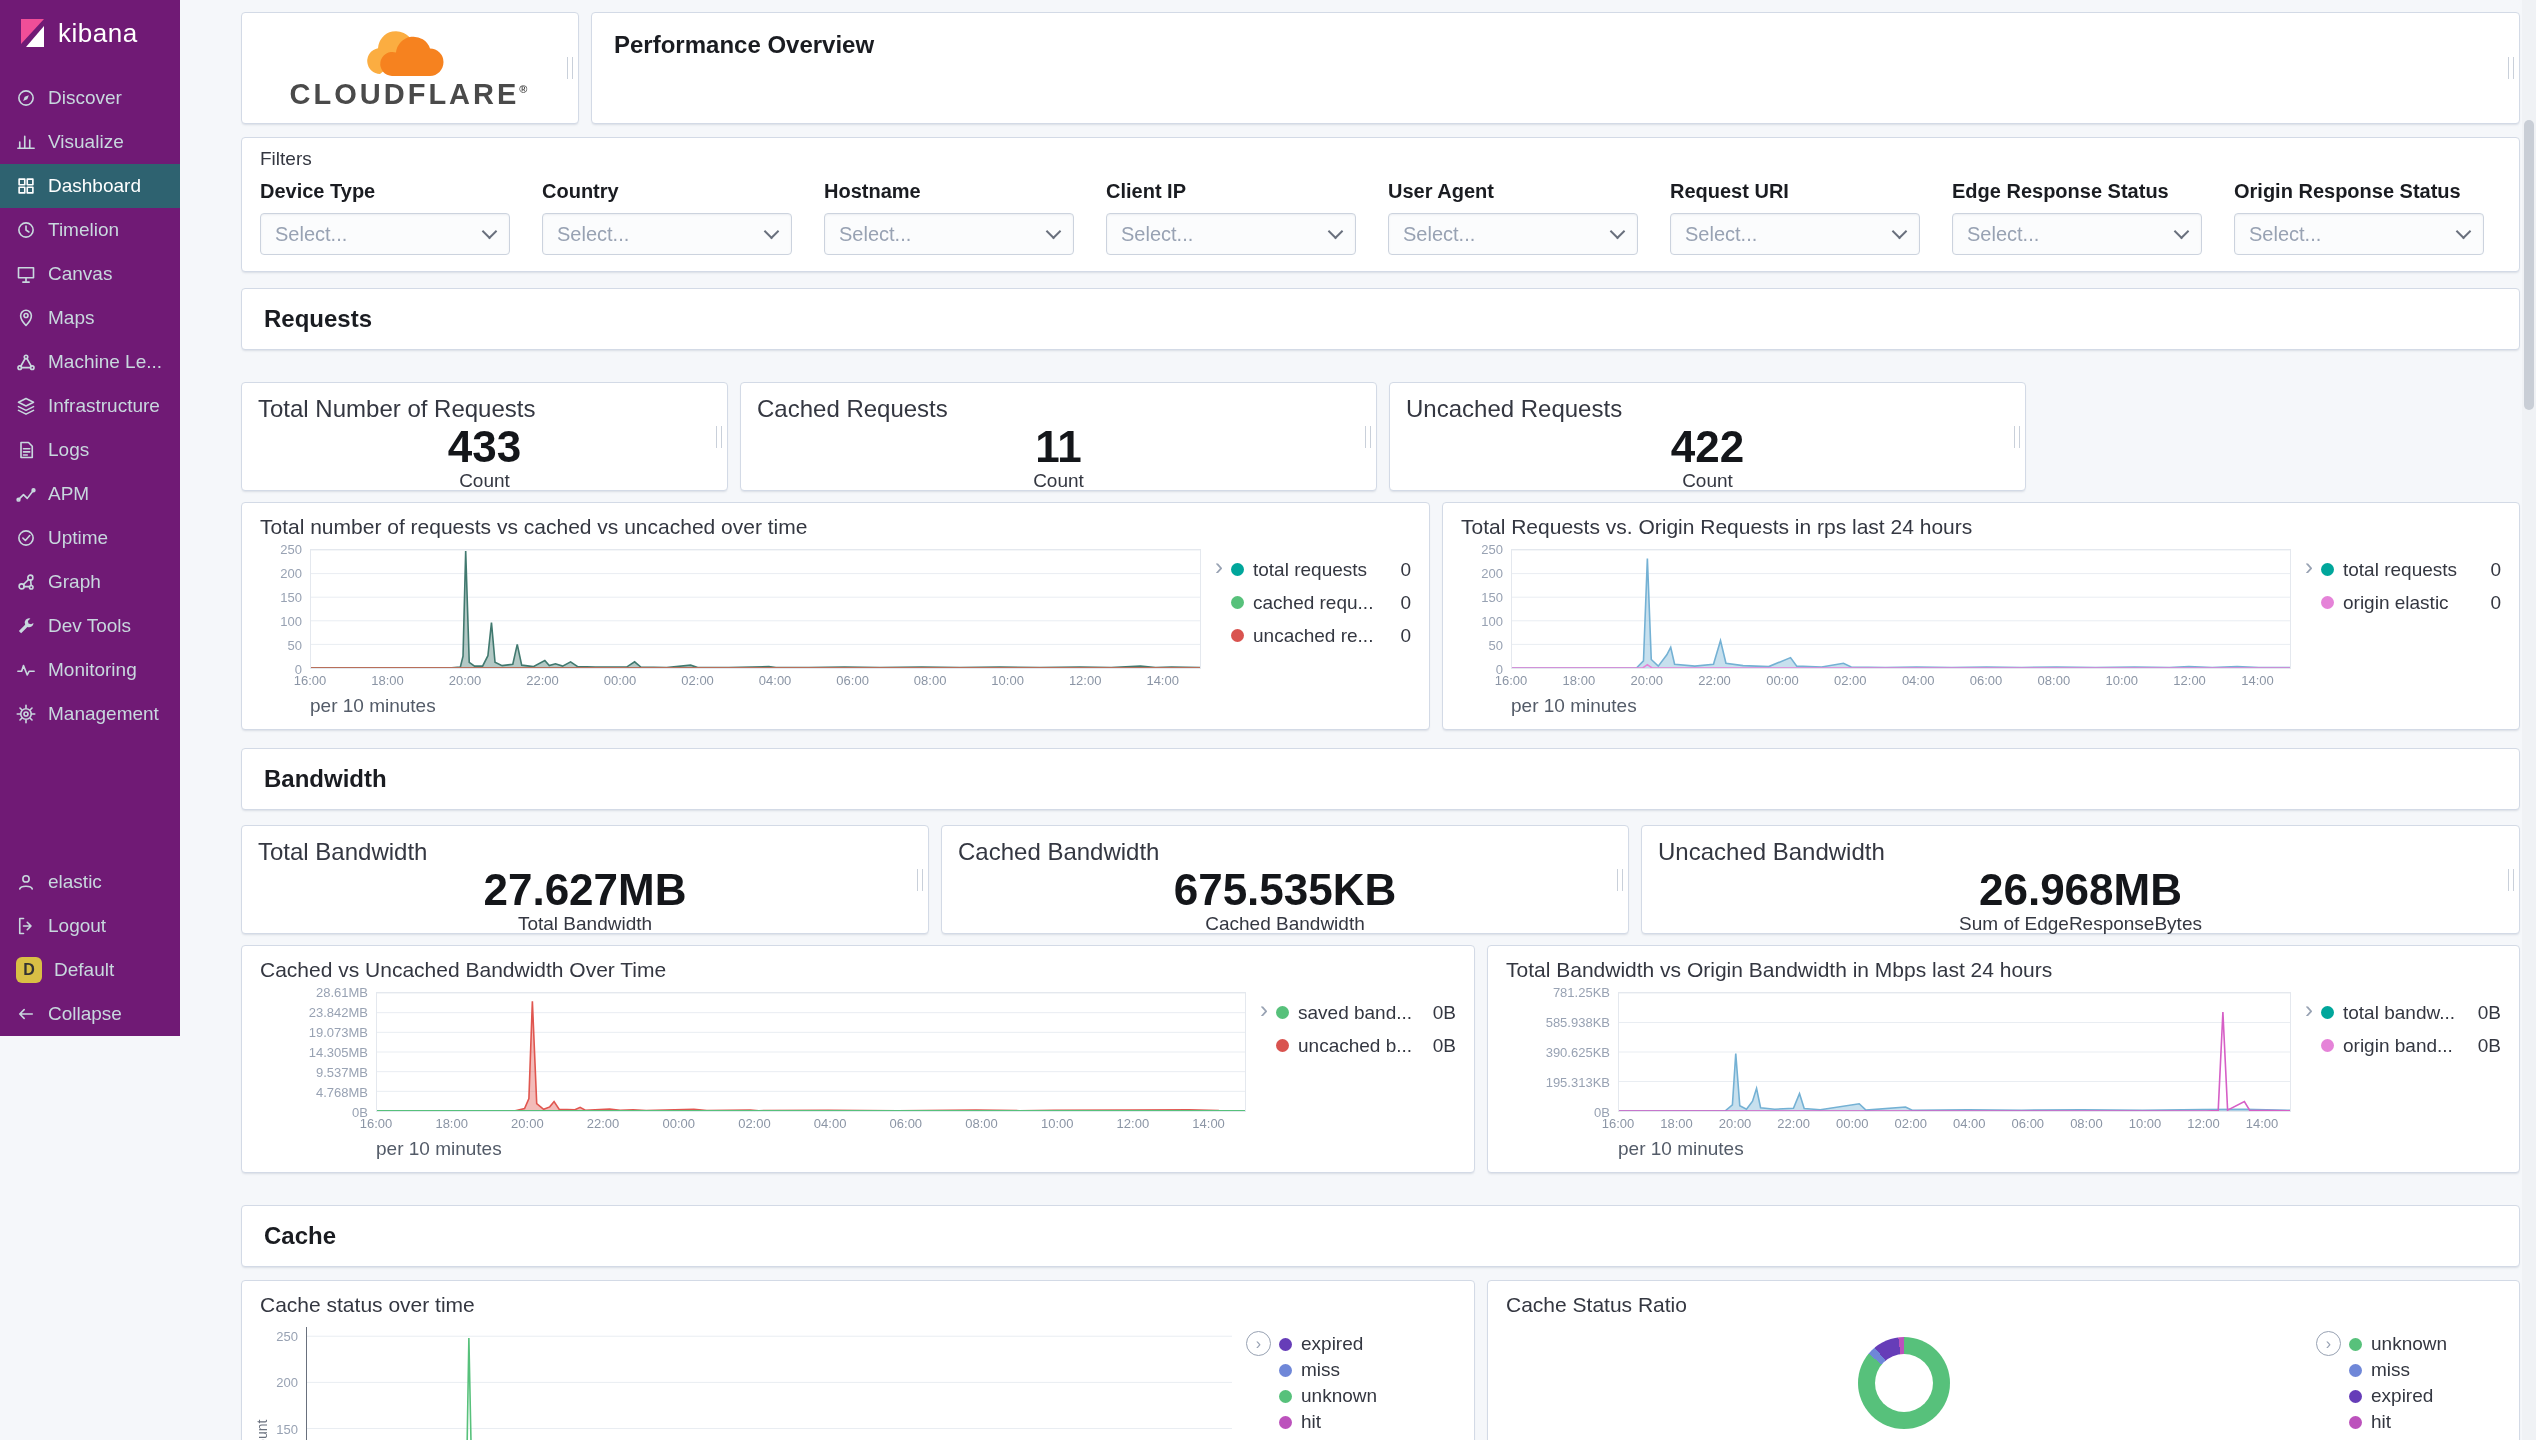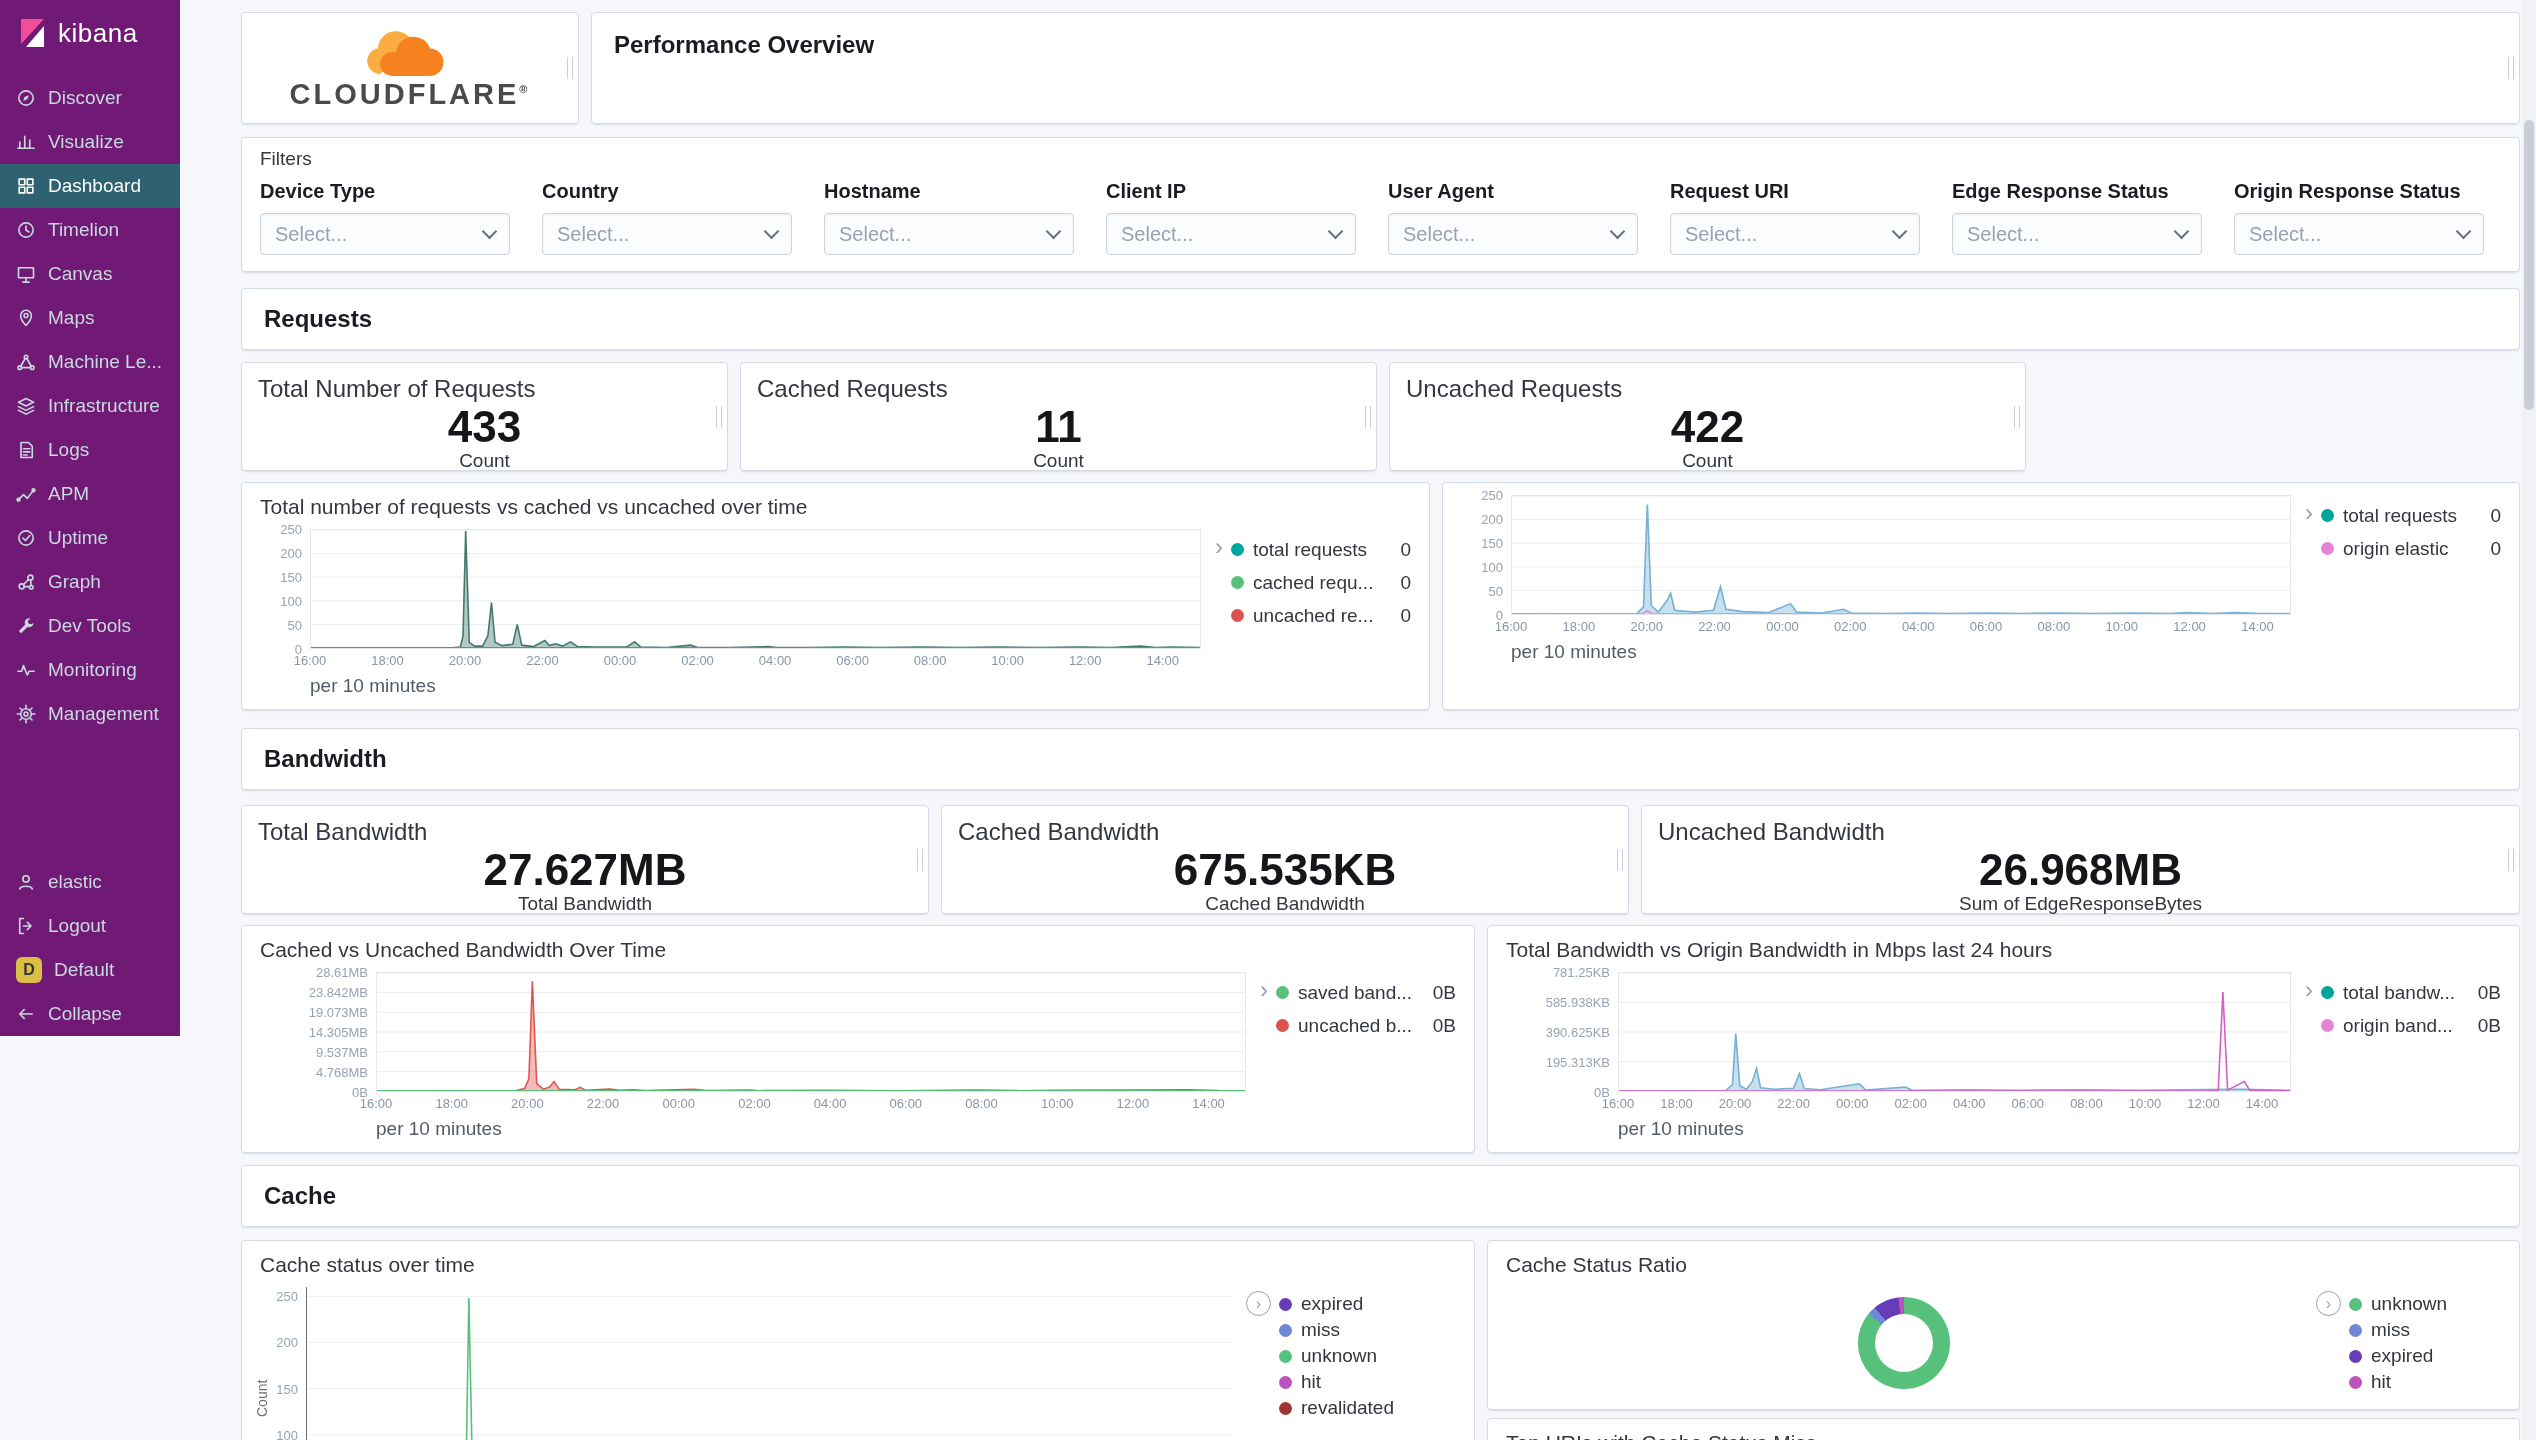--- a/index.html
+++ b/index.html
@@ -33,21 +33,21 @@
   .filters-panel{padding:10px 18px 16px;margin-bottom:16px}
   .filters-heading{font-size:19px;color:#343741}
   .filters-fields{display:flex;gap:32px;margin-top:4px}
   .filter{width:250px;flex:none}
   .filter-label{font-size:20px;font-weight:600;color:#1a1c21;margin:6px 0 10px}
   .select{height:42px;border:1px solid #ccd3de;border-radius:4px;background:#fbfcfd;display:flex;align-items:center;justify-content:space-between;padding:0 14px;cursor:pointer;box-shadow:inset 0 1px 2px rgba(152,162,179,.15)}
   .select-placeholder{color:#98a2b3;font-size:20px}
   .chevron{width:11px;height:11px;border-right:2px solid #69707d;border-bottom:2px solid #69707d;transform:rotate(45deg);margin-top:-6px;flex:none}
 
   .section-panel{height:62px;display:flex;align-items:center;padding:0 22px;font-size:24px;font-weight:700;color:#1a1c21}
-  .mb16{margin-bottom:12px}.mb13{margin-bottom:13px}.mb11{margin-bottom:11px}.mb18{margin-bottom:18px}.mb15{margin-bottom:15px}
+  .mb16{margin-bottom:32px}.mb13{margin-bottom:13px}.mb11{margin-bottom:11px}.mb18{margin-bottom:18px}.mb15{margin-bottom:15px}
 
   .metric{height:109px;padding:12px 16px}
   .metric-title{font-size:24px;color:#343741}
   .metric-value{font-size:44px;font-weight:700;color:#14161a;text-align:center;line-height:1.05;margin-top:1px}
   .metric-unit{font-size:19px;text-align:center;color:#343741}
   .drag-handle{position:absolute;right:5px;top:50%;transform:translateY(-50%);height:22px;width:6px;border-left:1px solid #c9d0da;border-right:1px solid #c9d0da}
 
   .chart-panel{padding:12px 18px}
   .chart-title{font-size:21px;color:#343741;margin-bottom:10px}
   .chart-body{display:flex;align-items:flex-start;position:relative}
@@ -399,20 +399,21 @@
                 <span class="dot" style="background: rgb(217, 83, 79);"></span>
                 <span class="legend-name">uncached re...</span>
                 <span class="legend-value">0</span>
               </div>
           </div>
         </div>
       </div>
     </div>
 
     <div class="panel chart-panel" style="flex:1">
+      <div class="chart-title">Total Requests vs. Origin Requests in rps last 24 hours</div>
       <div class="chart-body">
         <div class="y-axis w50 h120">
             <span style="top: 0%;">250</span>
             <span style="top: 20%;">200</span>
             <span style="top: 40%;">150</span>
             <span style="top: 60%;">100</span>
             <span style="top: 80%;">50</span>
             <span style="top: 100%;">0</span>
           </div>
         <div class="plot-col">

